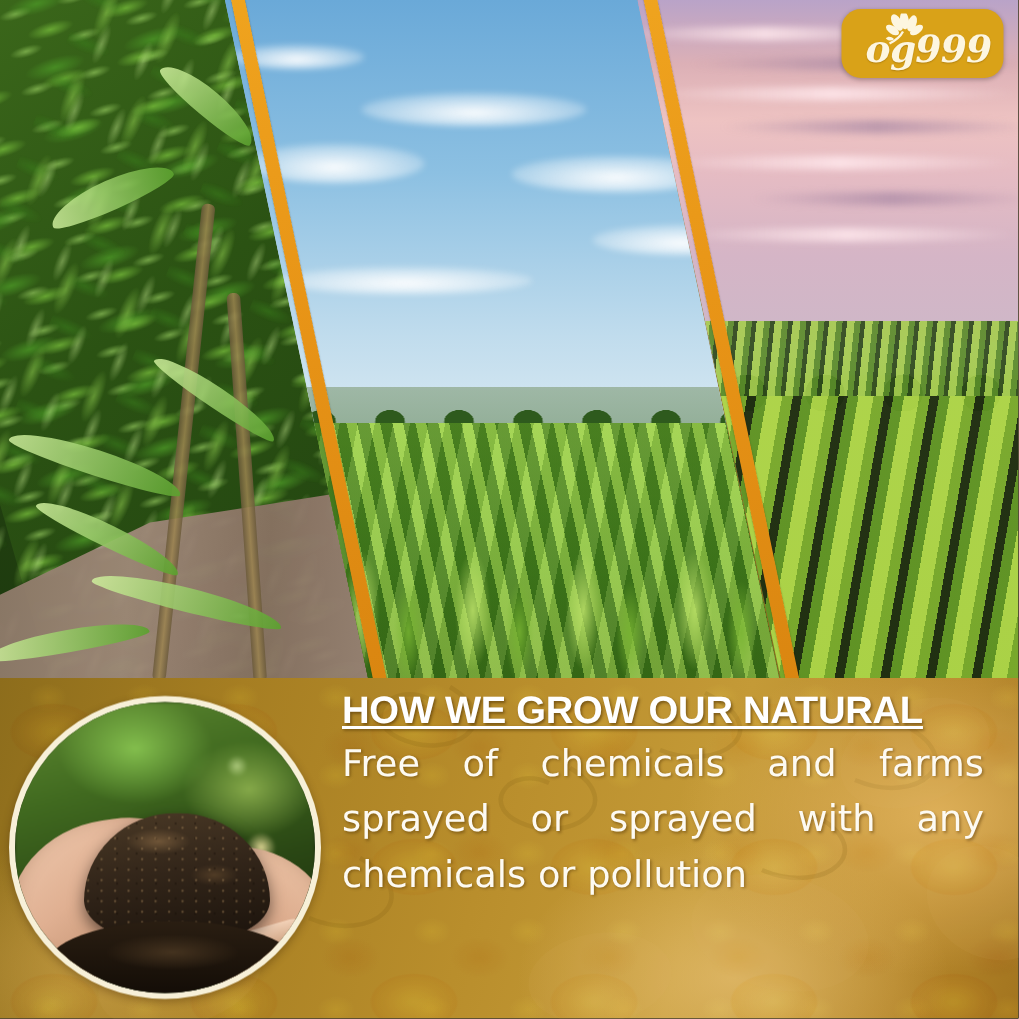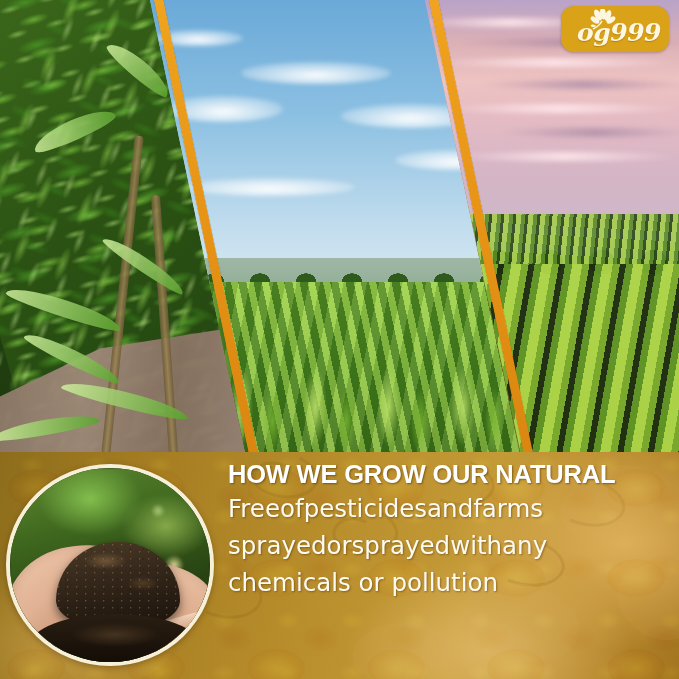--- a/index.html
+++ b/index.html
@@ -278,31 +278,32 @@
   }
   .headline {
     font-family:"Liberation Sans", sans-serif;
     font-weight:700;
     font-size:25.5px;
     line-height:28px;
     letter-spacing:-.2px;
     color:#ffffff;
     text-shadow:1px 1px 2px rgba(70,42,0,.55);
     margin-bottom:2px;
+    text-decoration:underline;
   }
   .body-line {
     font-family:"DejaVu Sans", sans-serif;
     font-size:24.5px;
     line-height:37px;
     color:#fdfaf2;
     text-shadow:1px 1px 2px rgba(70,42,0,.45);
     white-space:nowrap;
   }
   .body-line.justify {
-    display:flex; justify-content:flex-start;
+    display:flex; justify-content:space-between;
     width:428px;
   }
 </style>
 </head>
 <body>
 
 <div id="poster">
 
   <div class="photo-strip">
 
@@ -401,21 +402,21 @@
       <div class="soil-grit"></div>
     </div>
     <div class="soil-floor"></div>
   </div>
 
   <div class="copy">
     <div class="headline">HOW WE GROW OUR NATURAL</div>
     <div class="body-line justify">
       <span>Free</span>
       <span>of</span>
-      <span>pesticides</span>
+      <span>chemicals</span>
       <span>and</span>
       <span>farms</span>
     </div>
     <div class="body-line justify">
       <span>sprayed</span>
       <span>or</span>
       <span>sprayed</span>
       <span>with</span>
       <span>any</span>
     </div>

